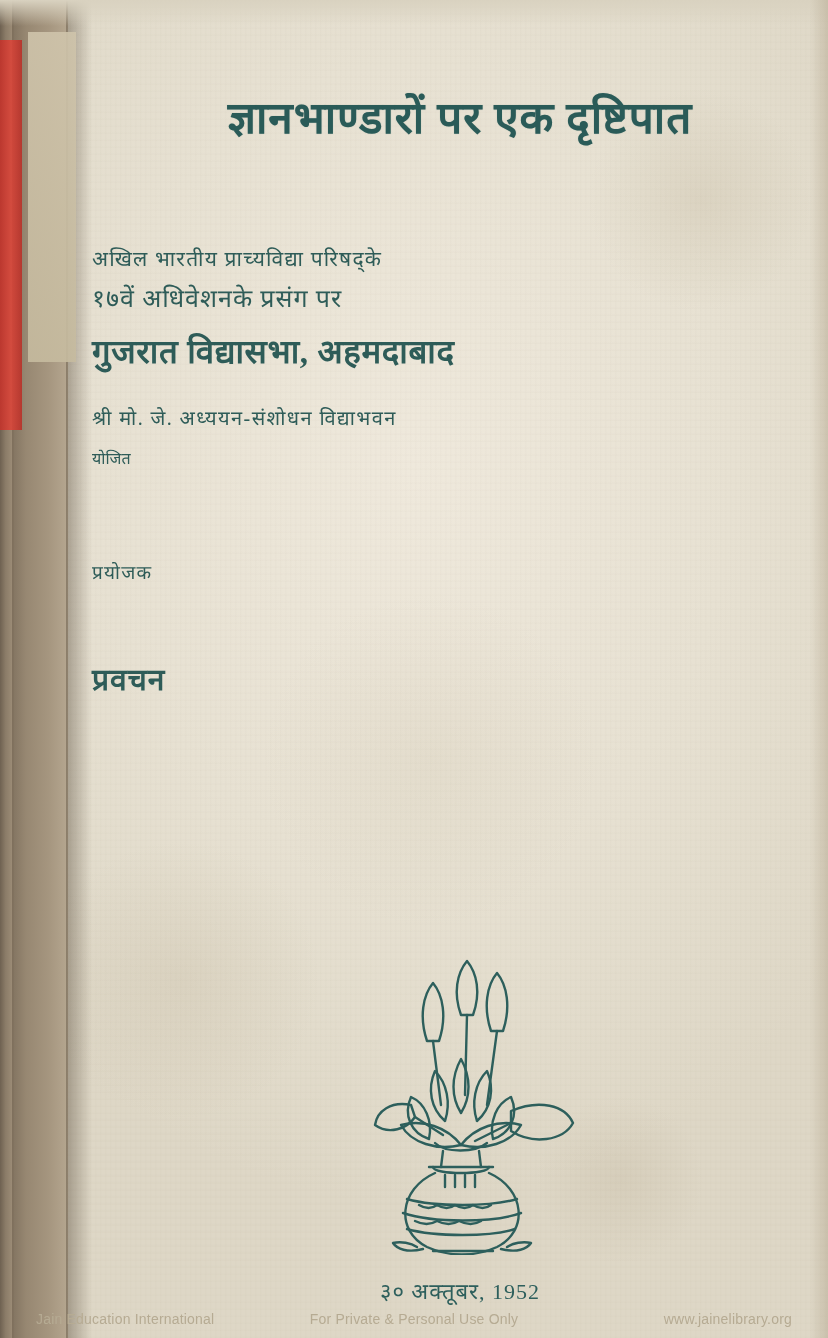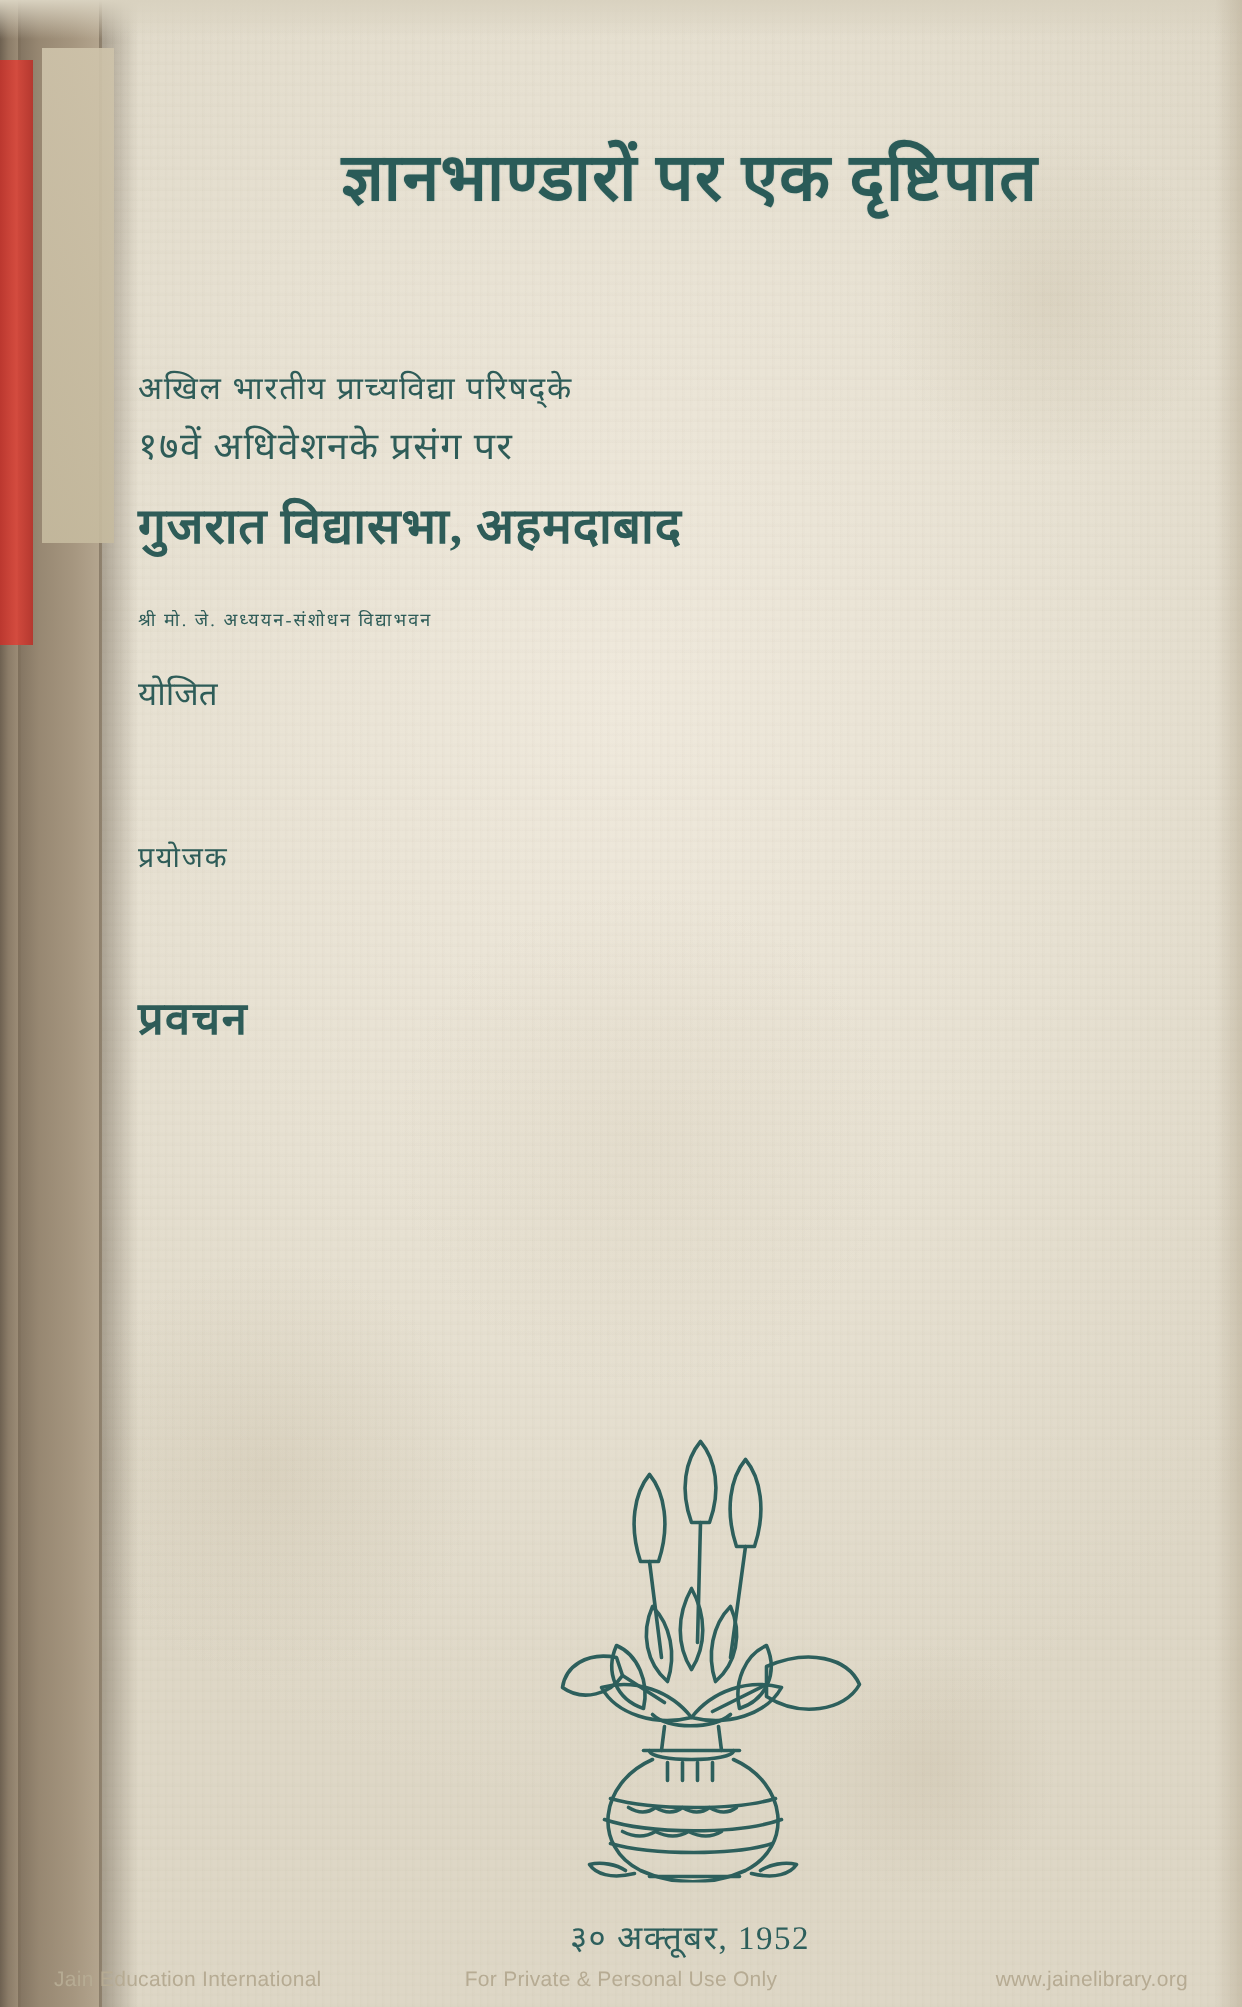--- a/index.html
+++ b/index.html
@@ -116,22 +116,22 @@
   .block {
     position: absolute;
     left: 0;
     width: 736px;
     text-align: left;
     line-height: 1.35;
   }
   .l1 { top: 245px; font-size: 21px; letter-spacing: 1.2px; }
   .l2 { top: 282px; font-size: 25px; letter-spacing: 1.0px; }
   .l3 { top: 330px; font-size: 33px; font-weight: 700; letter-spacing: 0.6px; }
-  .l4 { top: 405px; font-size: 12px; letter-spacing: 1.4px; }
-  .l5 { top: 448px; font-size: 22px; }
+  .l4 { top: 405px; font-size: 20px; letter-spacing: 1.4px; }
+  .l5 { top: 448px; font-size: 16px; }
   .l6 { top: 495px; font-size: 30px; font-weight: 700; letter-spacing: 0.5px; }
   .l7 { top: 560px; font-size: 19px; letter-spacing: 1.2px; }
   .l8 { top: 600px; font-size: 27px; font-weight: 600; }
   .l9 { top: 660px; font-size: 30px; font-weight: 700; letter-spacing: 1px; }
 
   .emblem {
     position: absolute;
     top: 955px;
     left: 0;
     width: 736px;

